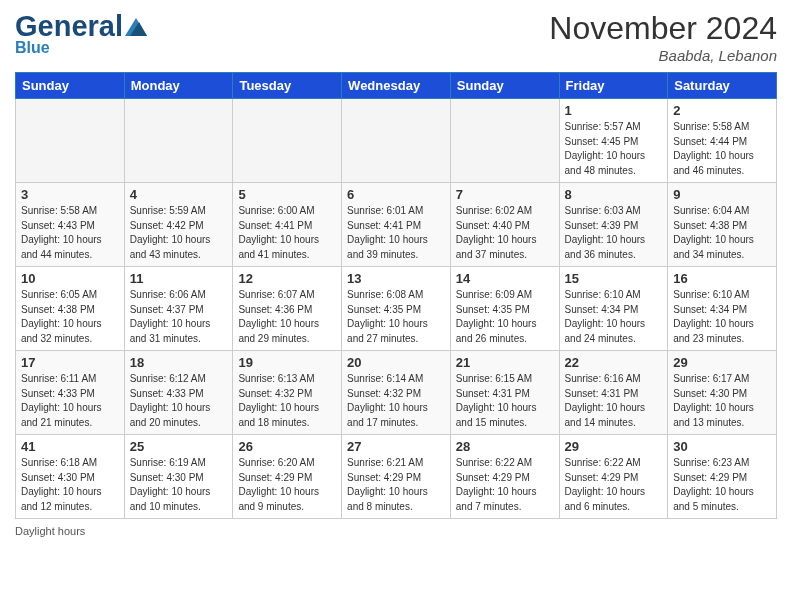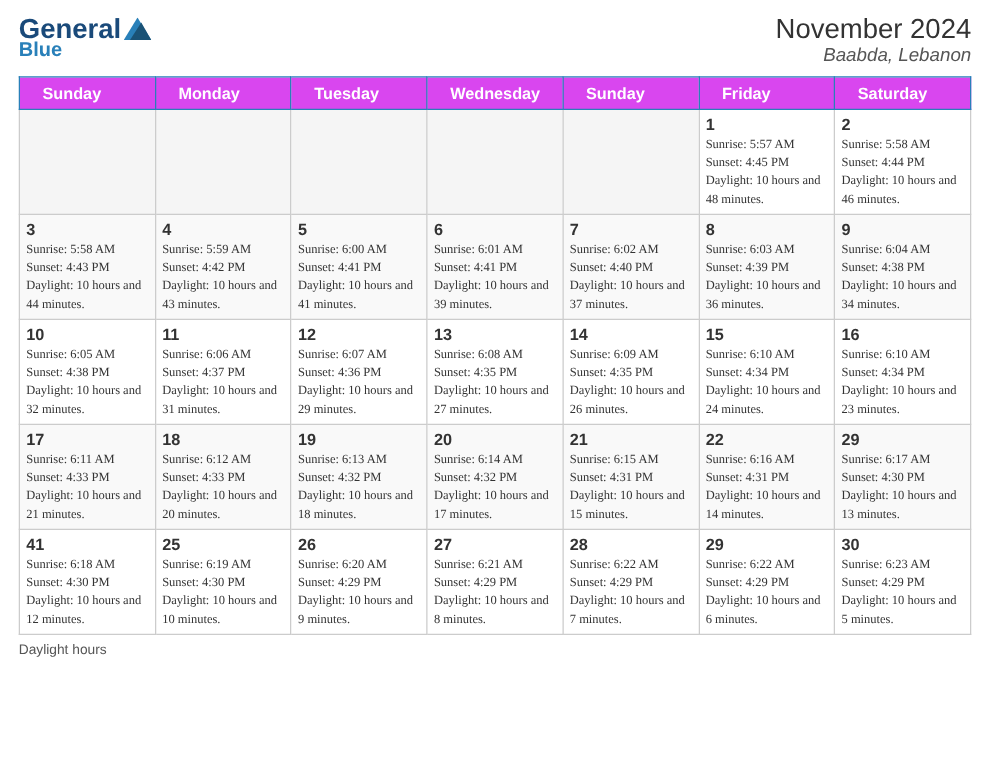--- a/index.html
+++ b/index.html
@@ -22,39 +22,39 @@
     }
     .logo {
       display: flex;
       flex-direction: column;
       align-items: flex-start;
     }
     .title-block {
       text-align: right;
     }
     .month-title {
-      font-size: 22px;
+      font-size: 32px;
       color: #333;
       font-weight: normal;
     }
     .location {
       font-size: 15px;
       color: #555;
       font-style: italic;
     }
     table {
       width: 100%;
       border-collapse: collapse;
       table-layout: fixed;
     }
     th {
-      background-color: #d946ef;
+      background-color: #1d4ed8;
       color: #fff;
       text-align: left;
-      padding: 5px 18px;
+      padding: 5px 6px;
       font-size: 13px;
       border: 1px solid #2980b9;
     }
     td {
       border: 1px solid #ccc;
       vertical-align: top;
       padding: 4px 5px;
       font-size: 10.5px;
       color: #333;
       background: #fff;
@@ -69,37 +69,36 @@
     .day-num {
       font-size: 13px;
       font-weight: bold;
       display: block;
       margin-bottom: 2px;
     }
     .day-info {
       font-size: 10px;
       line-height: 1.45;
       color: #333;
-      font-family: Liberation Serif, serif;
     }
     .footer-note {
       font-size: 11px;
       color: #555;
       margin-top: 6px;
       text-align: left;
     }
   </style>
 </head>
 <body>
 
 <div class="container">
   <div class="header">
     <div class="logo">
       <div style="display:flex;align-items:center;gap:2px;">
-        <span style="font-size:22px;font-weight:bold;color:#1a4a7a;">General</span>
+        <span style="font-size:29px;font-weight:bold;color:#1a4a7a;">General</span>
         <svg width="22" height="18" viewBox="0 0 22 18">
           <polygon points="0,18 11,0 22,18" fill="#2980b9"></polygon>
           <polygon points="5,18 14,4 22,18" fill="#1a5276"></polygon>
         </svg>
       </div>
       <span style="font-size:16px;font-weight:bold;color:#2980b9;margin-top:-4px;">Blue</span>
     </div>
     <div class="title-block">
       <div class="month-title">November 2024</div>
       <div class="location">Baabda, Lebanon</div>

